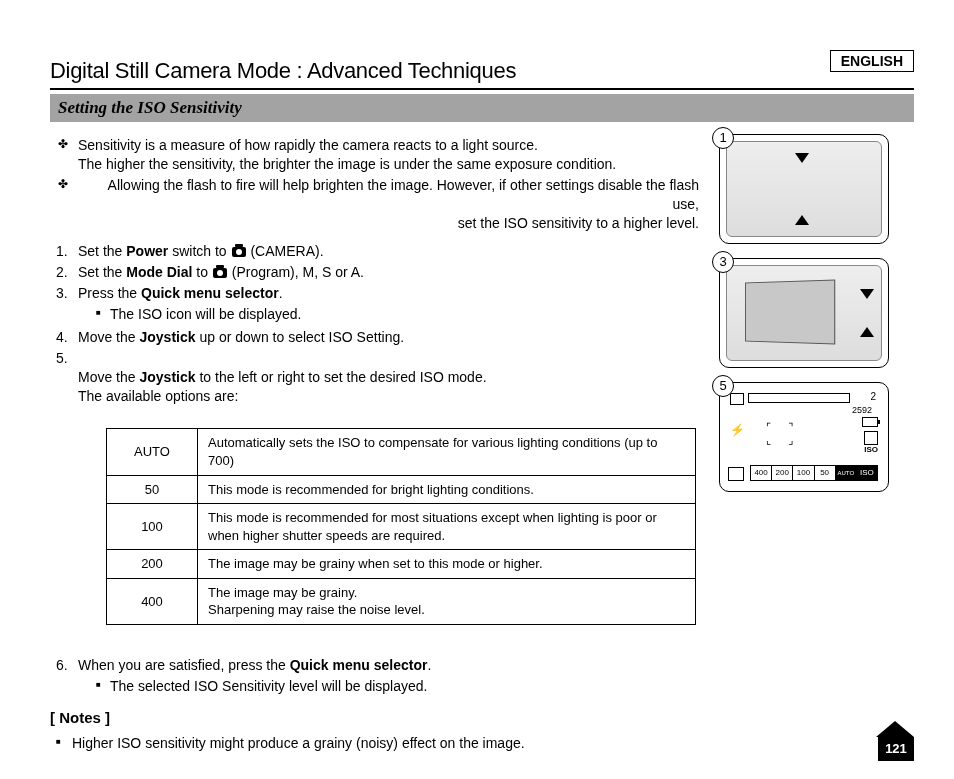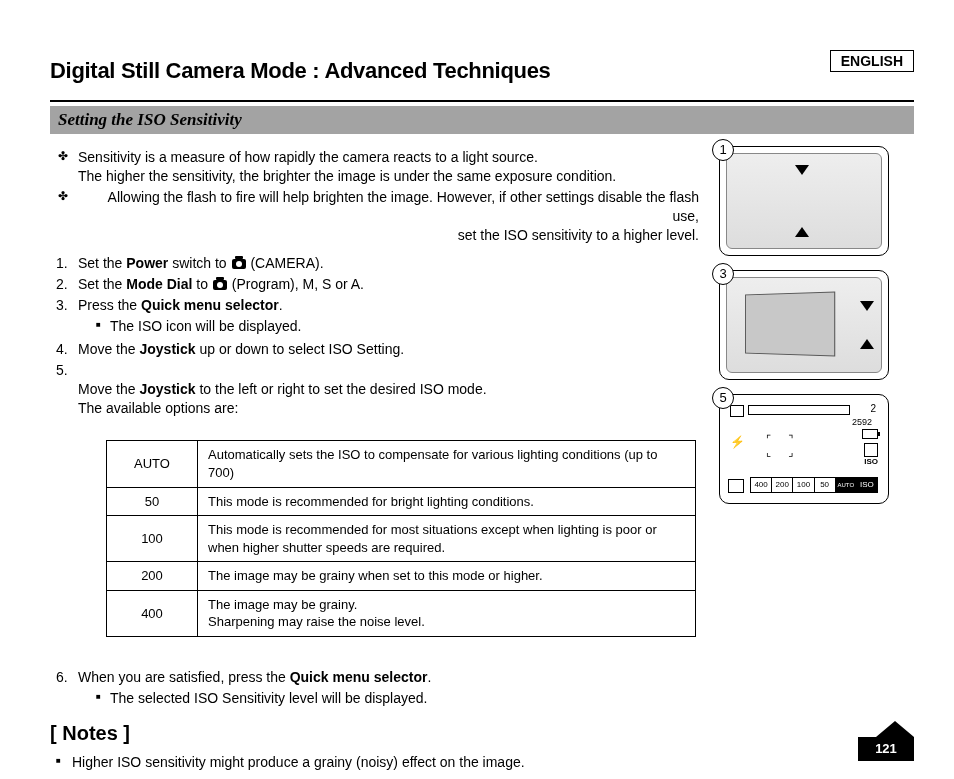--- a/index.html
+++ b/index.html
@@ -19,22 +19,22 @@
     position: absolute;
     top: 50px;
     right: 40px;
     border: 1.5px solid #000;
     padding: 2px 10px;
     font-weight: bold;
     font-size: 14px;
   }
   h1.title {
     font-size: 22px;
-    font-weight: bold;
-    margin: 30px 0 16px 0;
+    font-weight: normal;
+    margin: 30px 0 4px 0;
     letter-spacing: -0.3px;
   }
   .title-rule {
     border: none;
     border-top: 2px solid #000;
     margin: 0 0 4px 0;
   }
   .subhead-bar {
     background: #a3a3a3;
     padding: 4px 8px;
@@ -151,21 +151,21 @@
     padding: 5px 10px;
     vertical-align: middle;
   }
   table.iso td:first-child {
     width: 70px;
     text-align: center;
   }
   .notes-head {
     font-weight: bold;
     margin-top: 12px;
-    font-size: 20px;
+    font-size: 15px;
   }
   ul.notes li {
     list-style: none;
     position: relative;
     padding-left: 22px;
     margin-bottom: 2px;
   }
   ul.notes li::before {
     content: "■";
     position: absolute;
@@ -273,21 +273,21 @@
   .lcd .iso-strip span {
     flex:1; text-align:center; line-height:14px; border-right:1px solid #000;
   }
   .lcd .iso-strip span:last-child { border-right:none; background:#000; color:#fff; }
   .lcd .iso-strip span.auto { background:#000; color:#fff; font-size:6px;}
 
   .page-num-badge {
     position: absolute;
     right: 40px;
     bottom: 18px;
-    width: 56px;
+    width: 36px;
     height: 24px;
     background: #000;
     color: #fff;
     font-weight: bold;
     font-size: 13px;
     text-align: center;
     line-height: 24px;
   }
   .page-num-tri {
     position: absolute;

